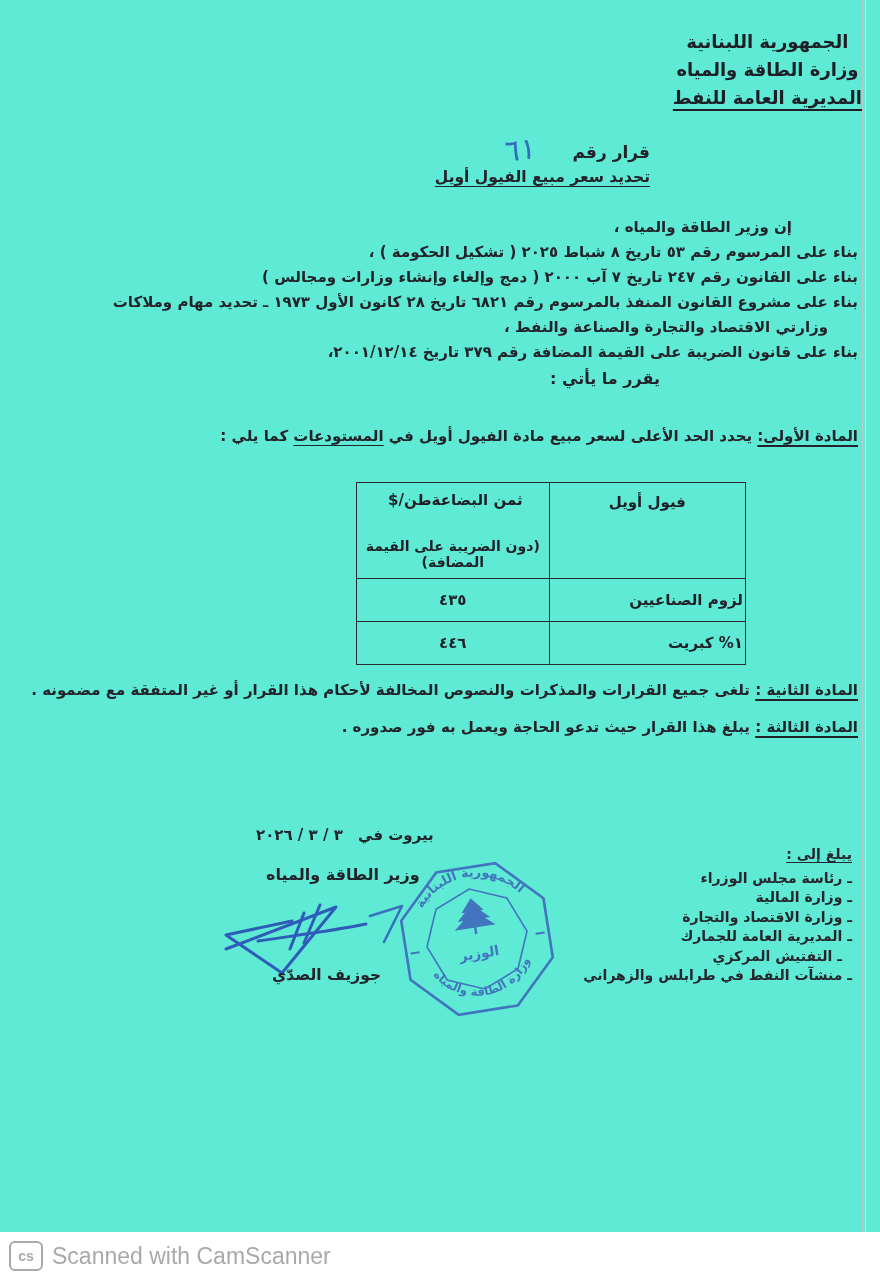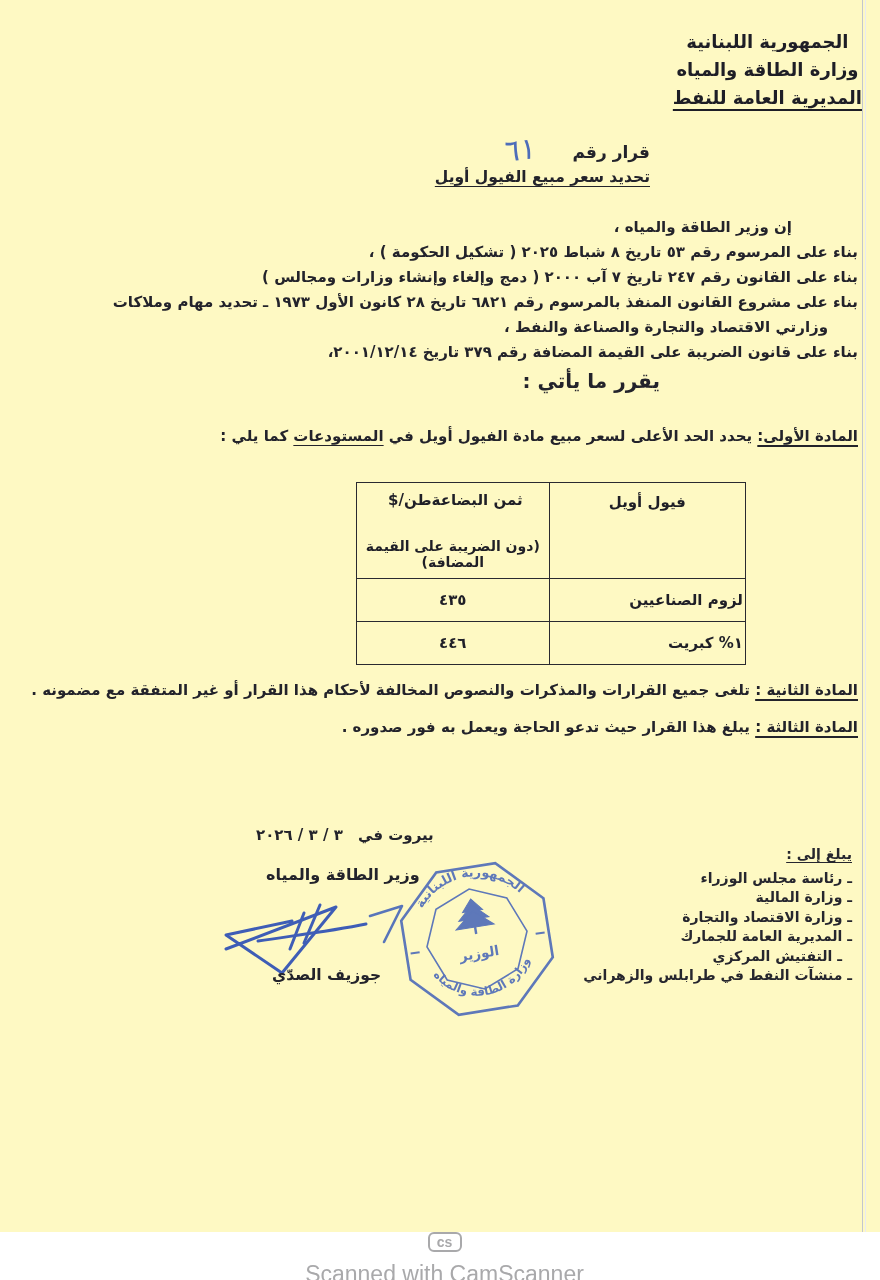--- a/index.html
+++ b/index.html
@@ -4,21 +4,21 @@
 <style>
   html,body{margin:0;padding:0;}
   body{
     width:880px;height:1280px;overflow:hidden;
     background:#f6f6f8;
     font-family:"DejaVu Sans",sans-serif;
     -webkit-font-smoothing:antialiased;
   }
   .doc{
     position:relative;width:880px;height:1280px;
-    background:#fef9c3;color:#23232b;direction:rtl;
+    background:#5eead4;color:#23232b;direction:rtl;
   }
   
   .scanline{position:absolute;top:0;width:1px;height:1234px;pointer-events:none;}
   .scanline.a{left:862px;background:#c3c6cd;}
   .scanline.b{left:865px;background:#e9ebf0;}
 
   
   .letterhead{
     position:absolute;top:28px;right:18px;
     text-align:center;font-weight:bold;font-size:18px;line-height:28px;color:#1e1e26;
@@ -37,21 +37,21 @@
     margin-top:3px;font-size:15.5px;font-weight:bold;
     text-decoration:underline;text-underline-offset:4px;text-decoration-thickness:1.4px;margin-left:26px;
   }
 
   
   .preamble{position:absolute;top:215px;right:22px;left:40px;text-align:right;
     font-size:15px;font-weight:600;line-height:25px;}
   .preamble .intro{padding-right:66px;}
   .preamble .indent{padding-right:30px;}
 
-  .decides{position:absolute;top:369px;right:220px;font-size:20px;font-weight:bold;}
+  .decides{position:absolute;top:369px;right:220px;font-size:16px;font-weight:bold;}
 
   .article{position:absolute;right:22px;left:30px;font-size:15px;font-weight:600;}
   .article .lbl{font-weight:bold;text-decoration:underline;text-underline-offset:4px;text-decoration-thickness:1.5px;}
   .art1{top:427px;}
   .art1 .hl{font-weight:bold;text-decoration:underline;text-underline-offset:4px;}
   .art2{top:681px;}
   .art3{top:718px;}
 
   
   table.price{
@@ -81,21 +81,21 @@
   .stampmark{position:absolute;top:900px;left:366px;opacity:.8;}
 
   
   .dist{position:absolute;top:845px;right:28px;text-align:right;
     font-size:14px;font-weight:600;line-height:19.5px;color:#26262e;}
   .dist .head{font-weight:bold;text-decoration:underline;text-underline-offset:3px;margin-bottom:4px;}
   .dist .it5{padding-right:10px;}
 
   
   .footer{position:absolute;left:0;bottom:0;width:880px;height:48px;background:#ffffff;
-    display:flex;align-items:center;gap:9px;padding-left:9px;box-sizing:border-box;direction:ltr;flex-direction:column;}
+    display:flex;align-items:center;gap:9px;padding-left:9px;box-sizing:border-box;direction:ltr;}
   .cs-icon{width:30px;height:26px;border:2.5px solid #a9a9ab;border-radius:6px;
     color:#a9a9ab;font-family:"Liberation Sans",sans-serif;font-weight:bold;font-size:14px;
     display:flex;align-items:center;justify-content:center;}
   .footer .txt{font-family:"Liberation Sans",sans-serif;font-size:23px;color:#a9a9ab;}
 </style>
 </head>
 <body>
 
 <div class="doc">
 

